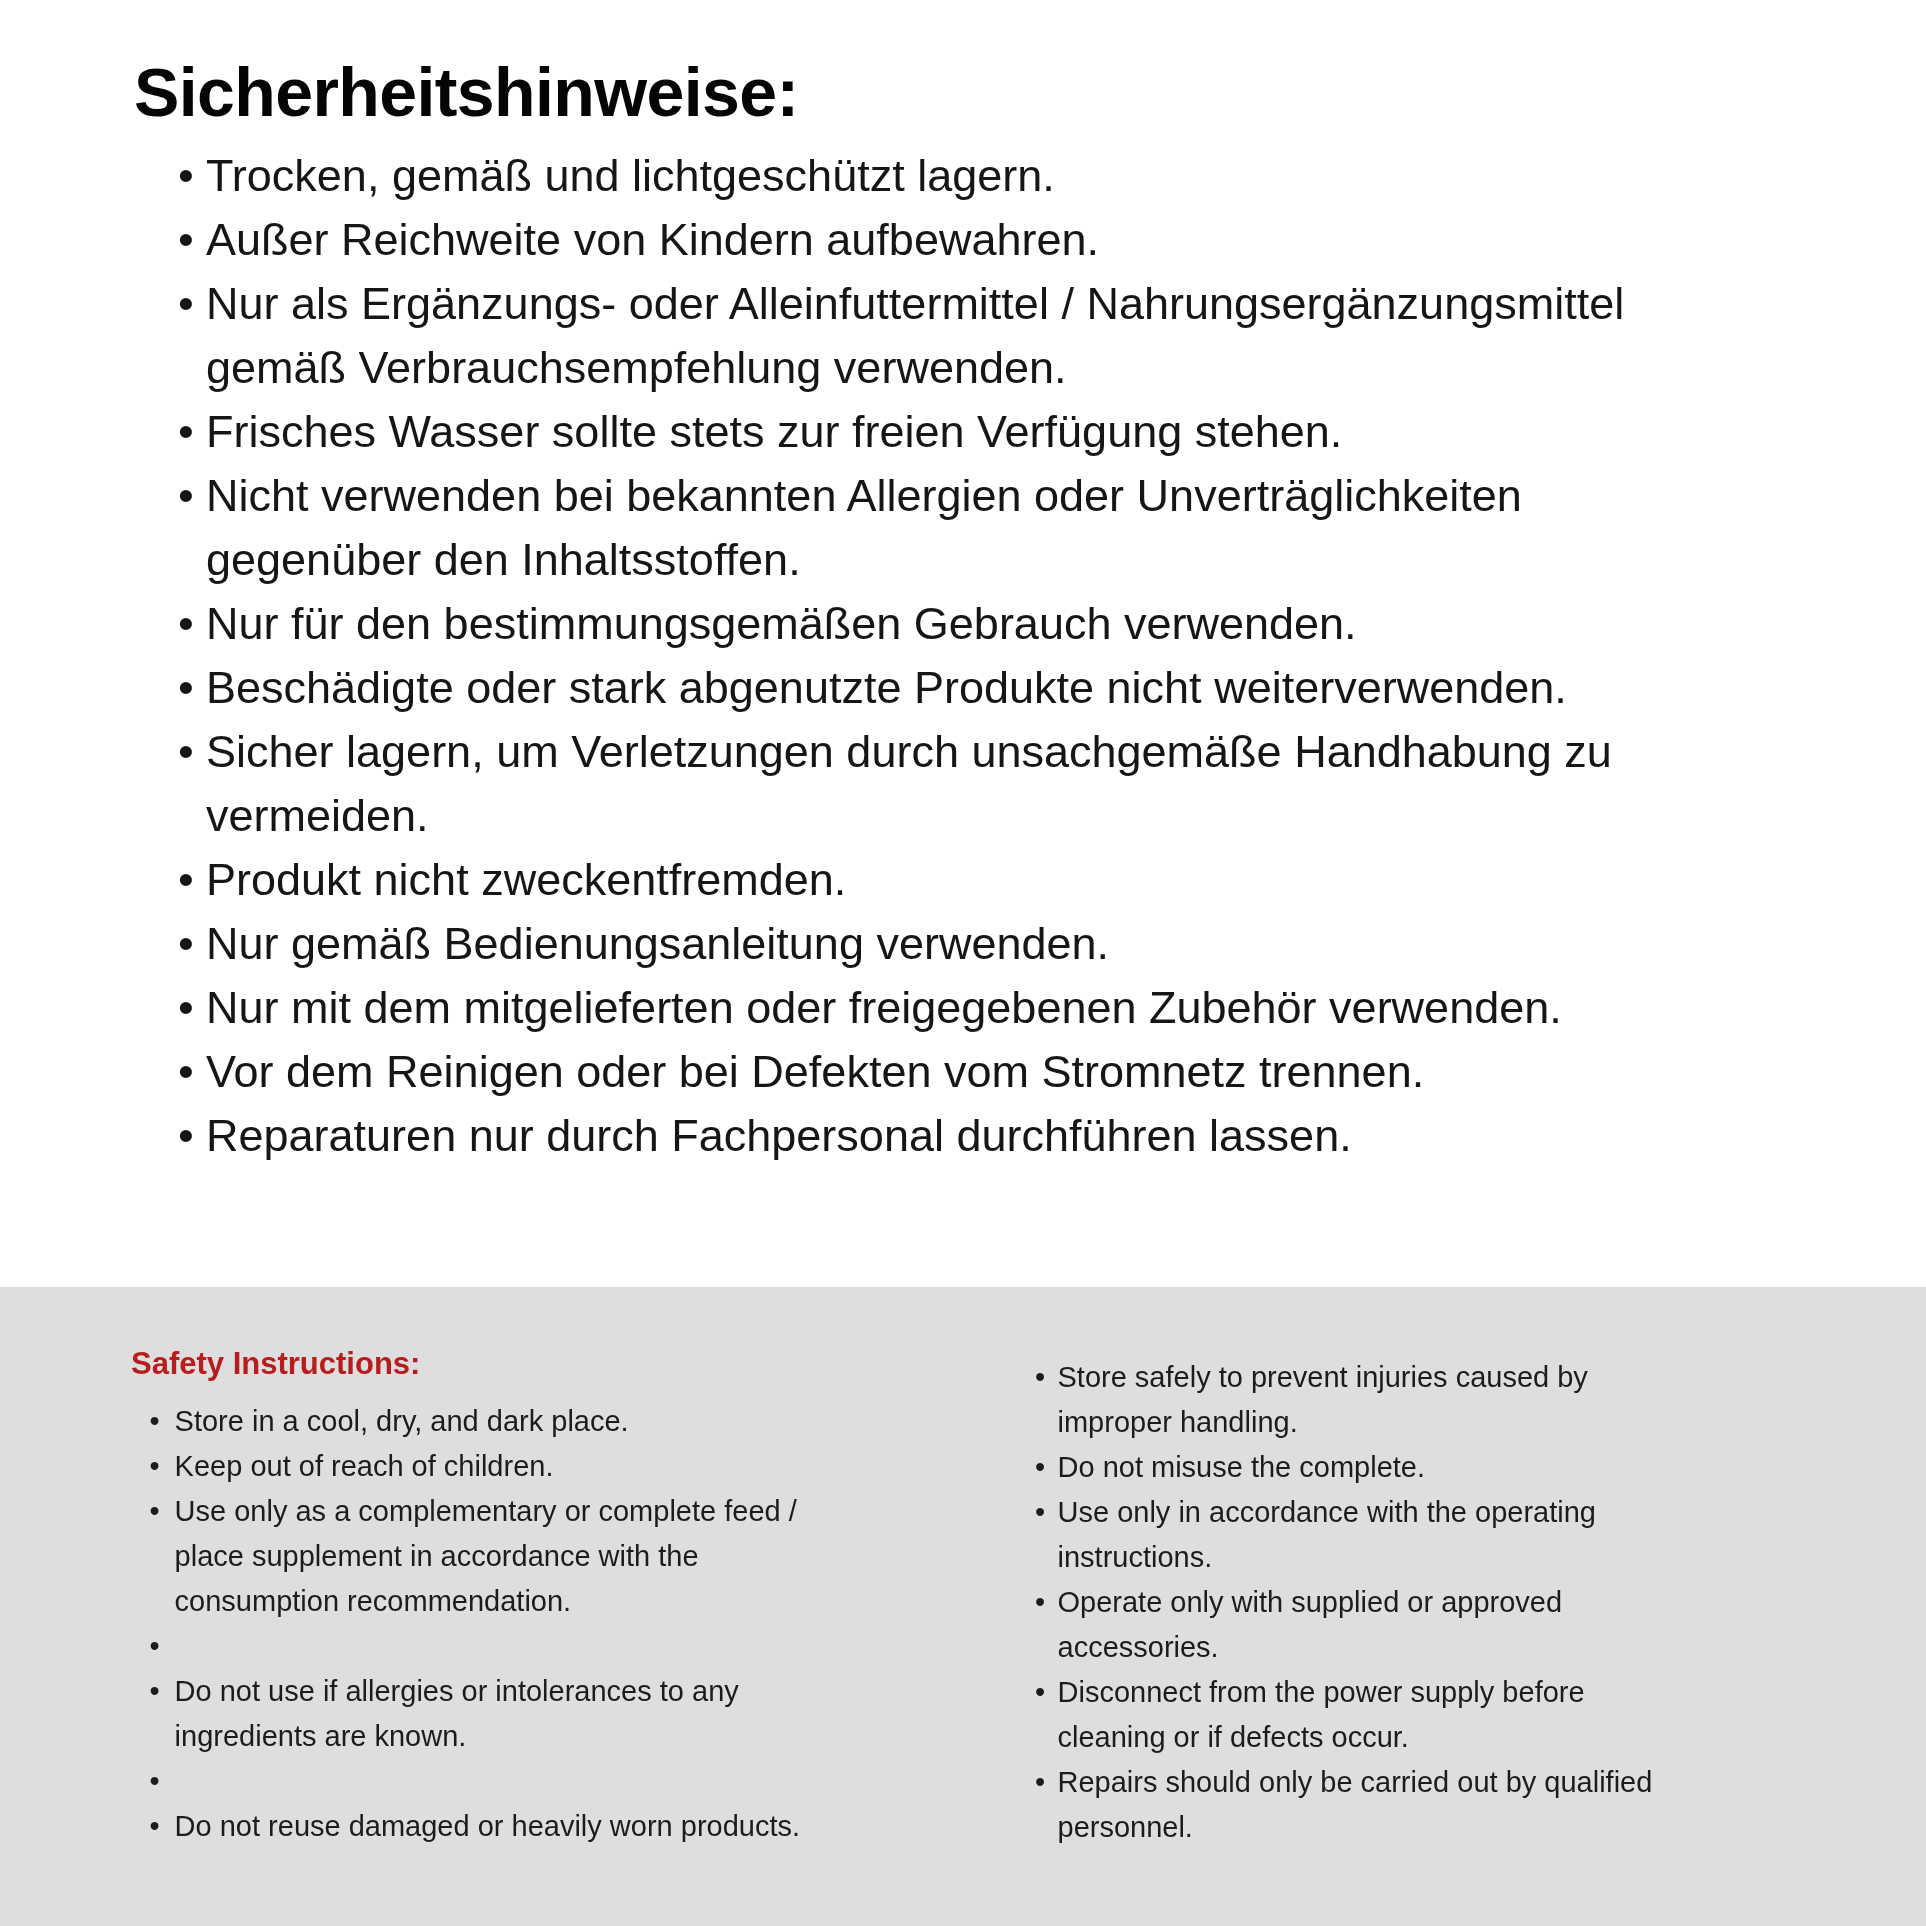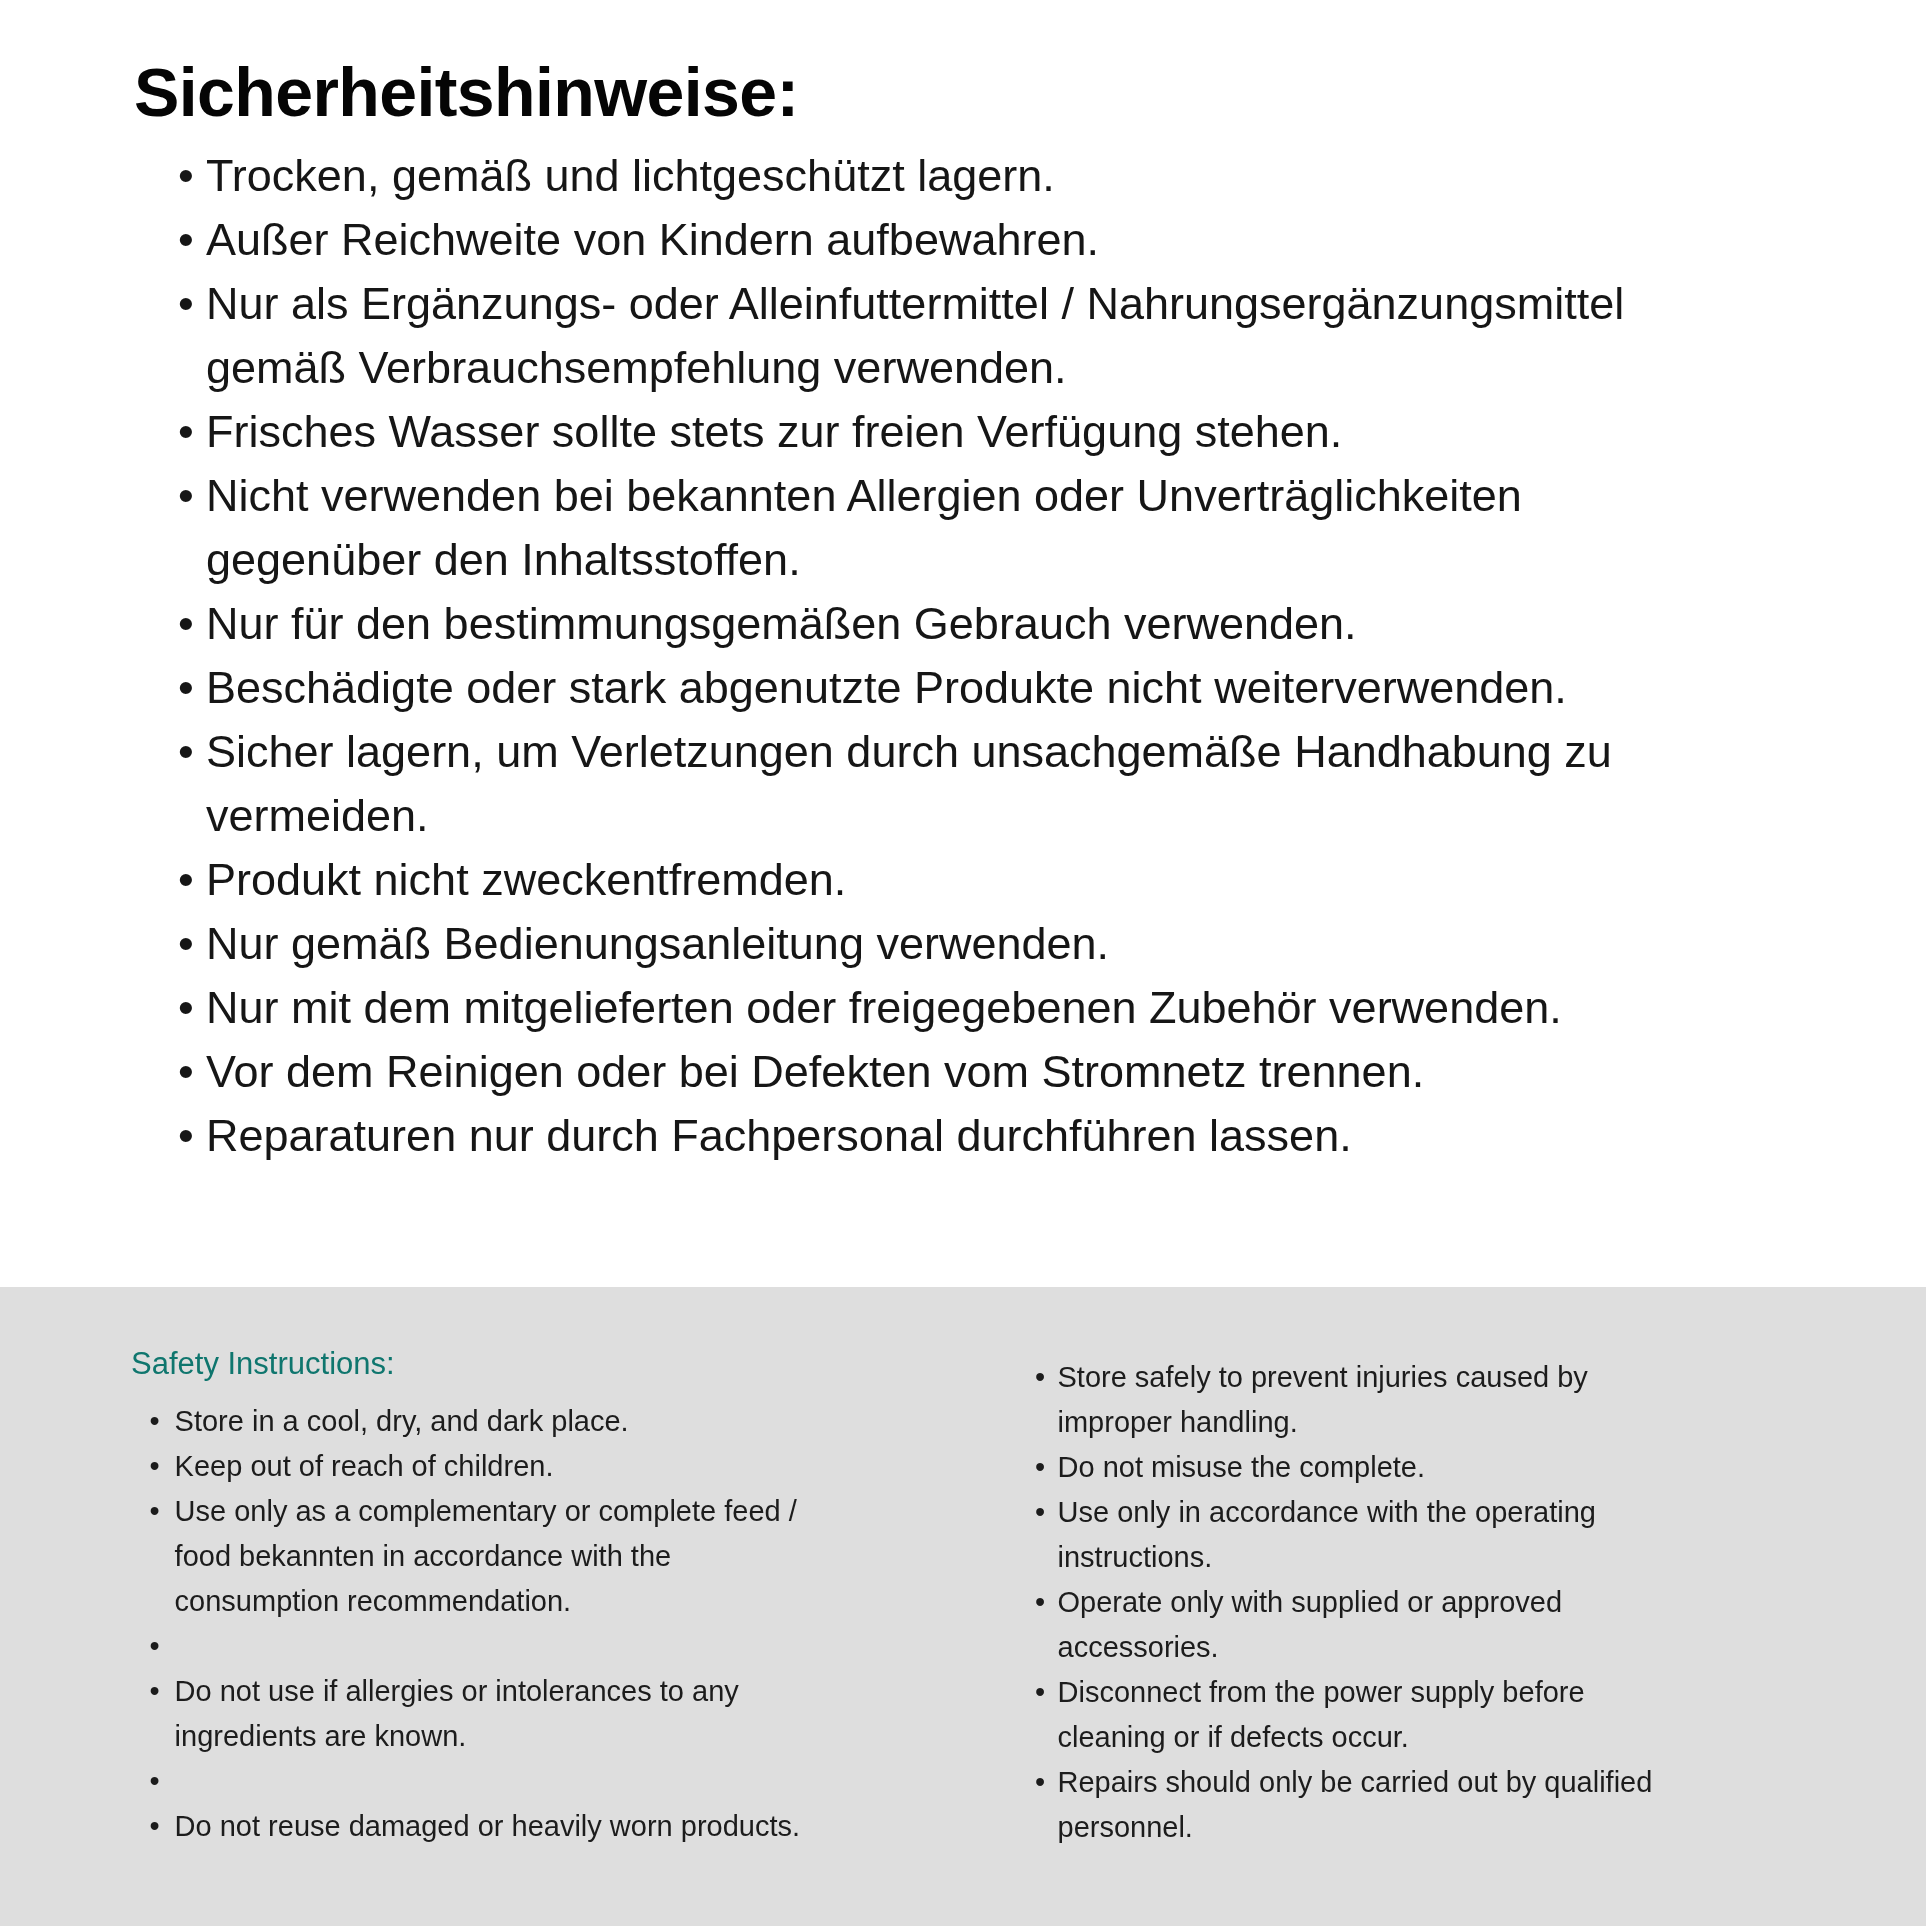--- a/index.html
+++ b/index.html
@@ -73,22 +73,22 @@
   .col-right {
     flex: 0 0 706px;
     width: 706px;
     margin-left: 109px;
     padding-top: 9px;
   }
   .english-title {
     margin: 0 0 16.7px 0;
     font-size: 31px;
     line-height: 36px;
-    font-weight: 400;
-    color: #0f766e;
+    font-weight: 700;
+    color: #b91c1c;
   }
   .english-list {
     margin: 0;
     padding: 0;
     list-style: none;
     font-size: 29px;
     line-height: 45px;
     color: #1c1c1c;
   }
   .english-list li {
@@ -183,21 +183,21 @@
           <li>
             <span class="bullet">•</span>
             <span class="item-text">Store in a cool, dry, and dark place.</span>
           </li>
           <li>
             <span class="bullet">•</span>
             <span class="item-text">Keep out of reach of children.</span>
           </li>
           <li>
             <span class="bullet">•</span>
-            <span class="item-text">Use only as a complementary or complete feed / food bekannten in accordance with the consumption recommendation.</span>
+            <span class="item-text">Use only as a complementary or complete feed / place supplement in accordance with the consumption recommendation.</span>
           </li>
           <li>
             <span class="bullet">•</span>
           </li>
           <li>
             <span class="bullet">•</span>
             <span class="item-text">Do not use if allergies or intolerances to any ingredients are known.</span>
           </li>
           <li>
             <span class="bullet">•</span>

